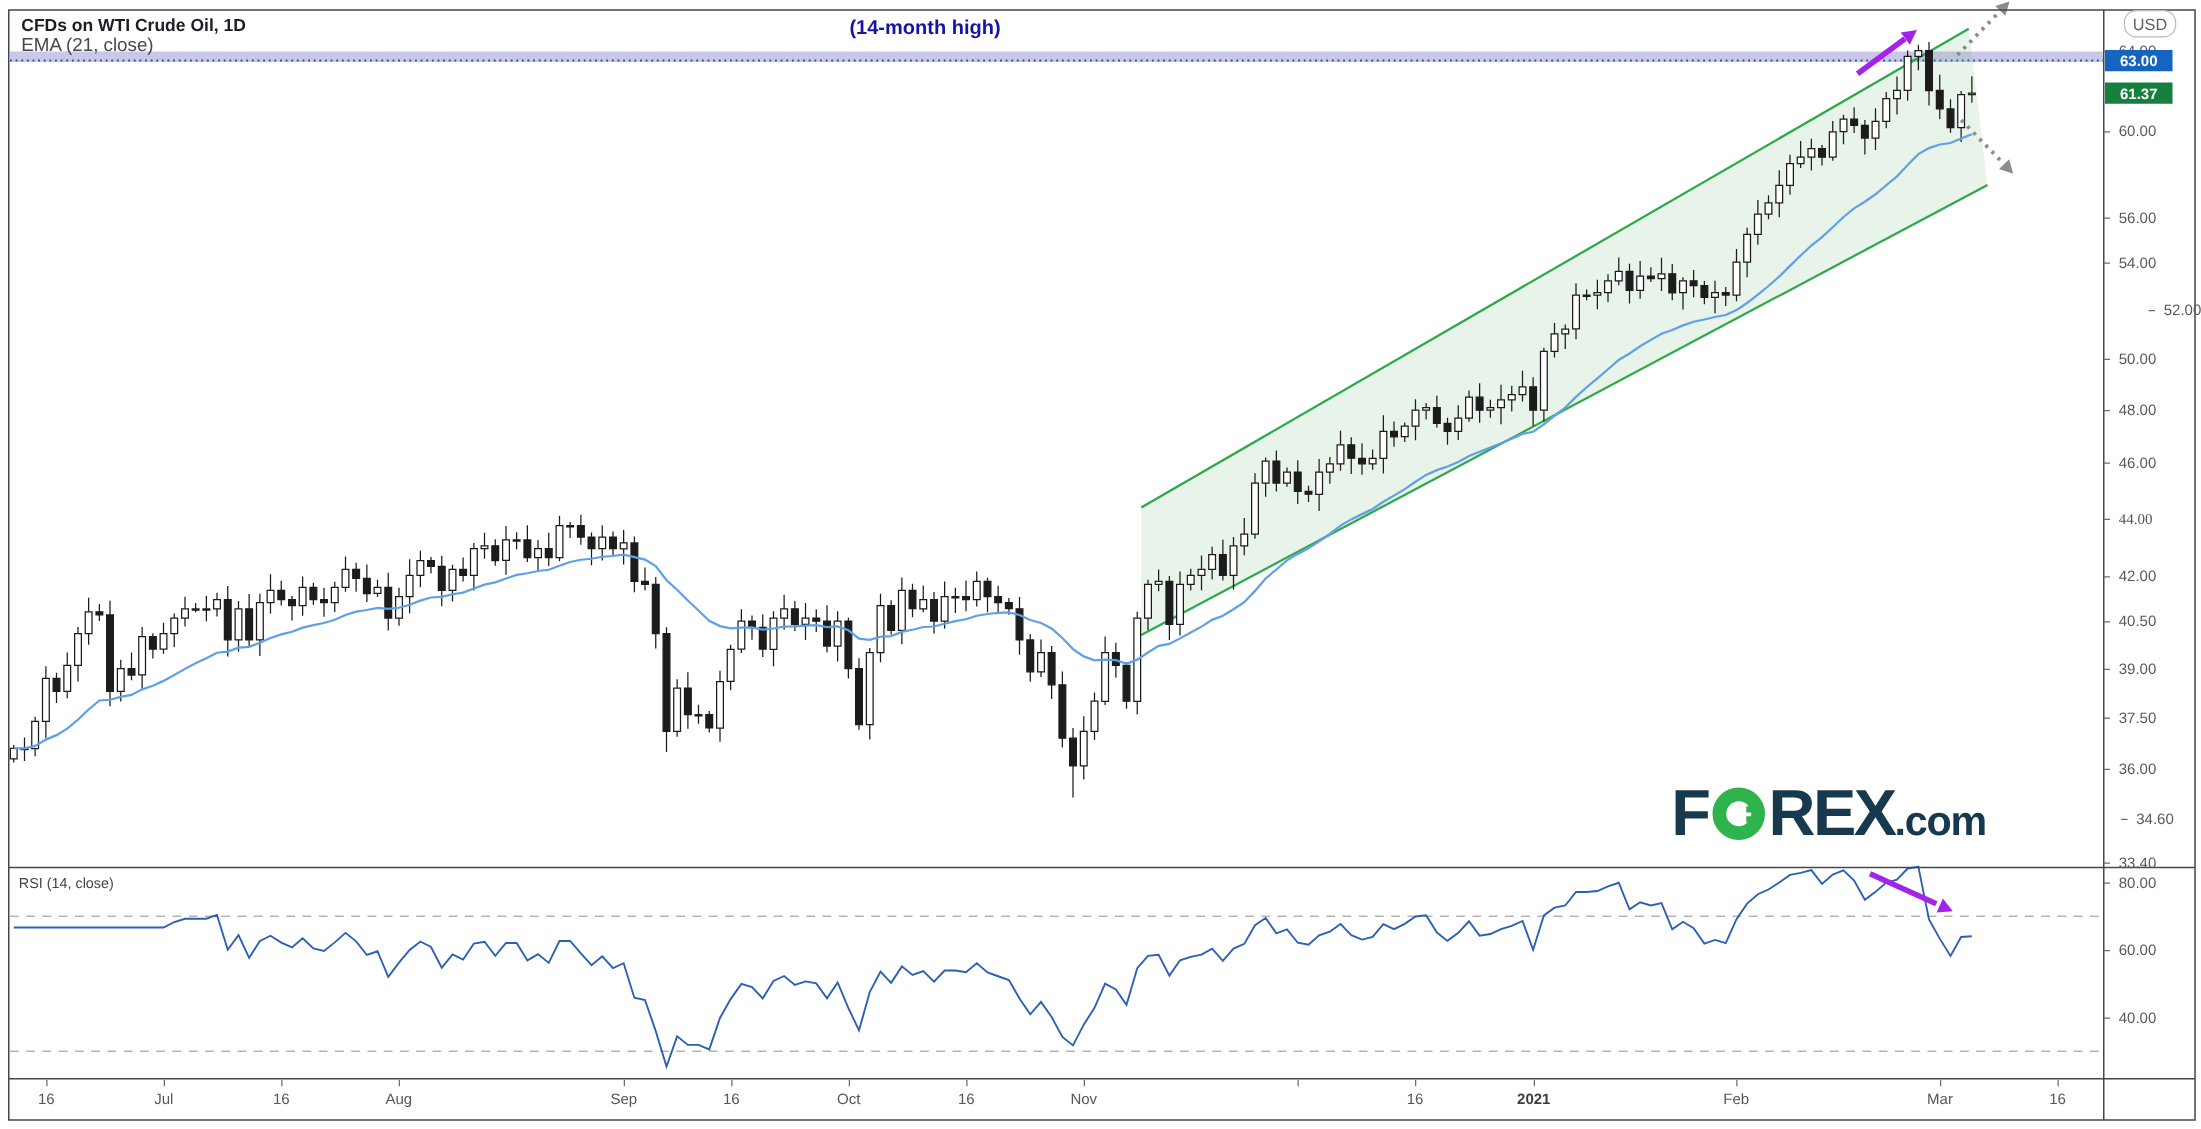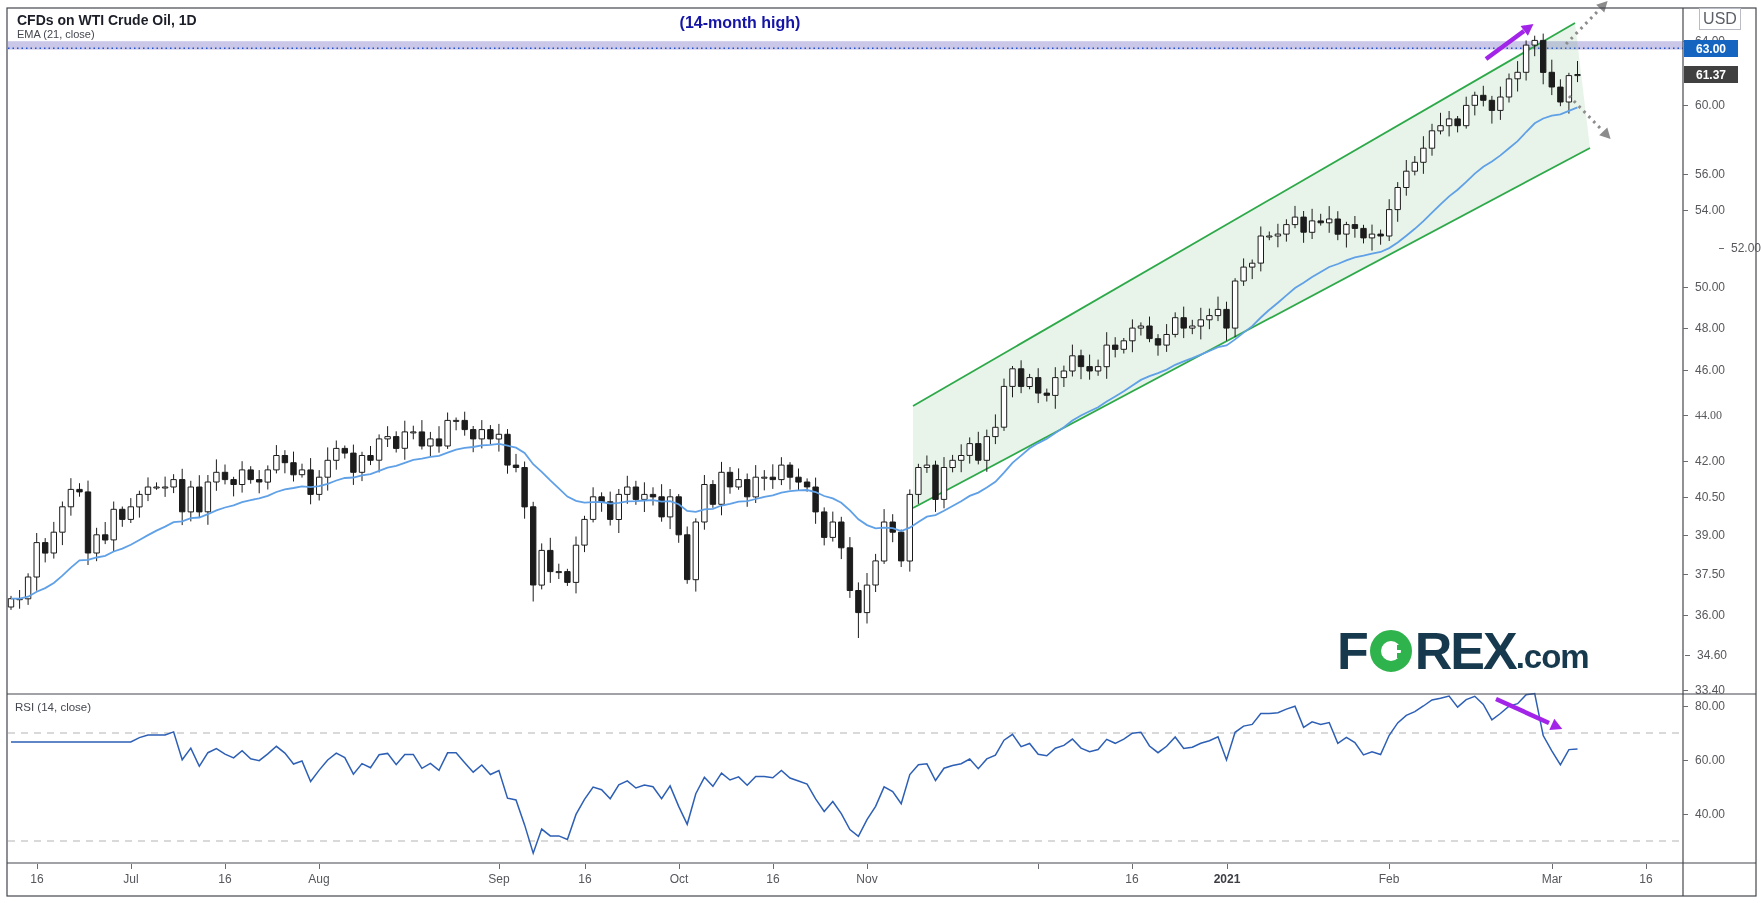--- a/index.html
+++ b/index.html
@@ -2,27 +2,27 @@
 <html><head>
 <meta charset="utf-8">
 <style>
   html,body{margin:0;padding:0;background:#fff;}
   #stage{position:relative;width:1761px;height:903px;background:#fff;overflow:hidden;
          font-family:"Liberation Sans","DejaVu Sans",sans-serif;}
   .abs{position:absolute;}
   #chart-svg{position:absolute;left:0;top:0;z-index:3;}
   
   #symbol-title{left:17px;top:12px;font-size:14px;font-weight:bold;color:#1b1e27;z-index:6;}
-  #ema-label{left:17px;top:28px;font-size:11px;color:#44474f;z-index:6;}
+  #ema-label{left:17px;top:28px;font-size:15px;color:#44474f;z-index:6;}
   #annotation-high{left:600px;top:14px;width:280px;text-align:center;font-size:16px;
                    font-weight:bold;color:#1414a6;z-index:6;}
   #rsi-label{left:15px;top:701px;font-size:11.5px;color:#44474f;z-index:6;}
   
-  #usd-button{left:1699px;top:8px;width:40px;height:20px;border:1px solid #b9bcc4;border-radius:0;
-              color:#5d6067;font-size:16px;display:flex;align-items:center;justify-content:center;z-index:6;}
+  #usd-button{left:1699px;top:8px;width:40px;height:20px;border:1px solid #b9bcc4;border-radius:10px;
+              color:#5d6067;font-size:13px;display:flex;align-items:center;justify-content:center;z-index:6;}
   .pa-label{position:absolute;left:1683px;height:14px;display:flex;align-items:center;
             color:#57585c;font-size:12px;z-index:4;}
   .pa-label .tick{width:5px;height:1px;background:#6a6c72;margin-right:7px;}
   .badge{position:absolute;left:1684px;width:54px;height:17px;color:#fff;font-size:12px;font-weight:bold;
          display:flex;align-items:center;justify-content:center;z-index:5;}
   .ta-label{position:absolute;top:872px;transform:translateX(-50%);color:#55575c;font-size:12px;z-index:4;}
   .ta-label.bold{font-weight:bold;color:#3c3e44;}
   .ta-tick{position:absolute;top:864px;width:1px;height:5px;background:#6a6c72;z-index:4;}
   
   #logo{left:1337px;top:623px;height:56px;display:flex;align-items:center;z-index:1;}
@@ -151,21 +151,21 @@
         <span>39.00</span>
       </div>
       <div class="pa-label" style="top: 559px; left: 0px; position: absolute;">
         <span class="tick"></span>
         <span>37.50</span>
       </div>
       <div class="pa-label" style="top: 600px; left: 0px; position: absolute;">
         <span class="tick"></span>
         <span>36.00</span>
       </div>
-      <div class="pa-label" style="top: 640px; left: 2px; position: absolute;">
+      <div class="pa-label" style="top: 640px; left: 14px; position: absolute;">
         <span class="tick"></span>
         <span>34.60</span>
       </div>
       <div class="pa-label" style="top: 675px; left: 0px; position: absolute;">
         <span class="tick"></span>
         <span>33.40</span>
       </div>
       <div class="pa-label" style="top: 691px; left: 0px; position: absolute;">
         <span class="tick"></span>
         <span>80.00</span>
@@ -175,21 +175,21 @@
         <span>60.00</span>
       </div>
       <div class="pa-label" style="top: 799px; left: 0px; position: absolute;">
         <span class="tick"></span>
         <span>40.00</span>
       </div>
     </div>
   <div id="time-axis" class="abs" style="left:7px;top:863px;width:1750px;height:34px;"></div>
 
   <div id="badge-alert" class="badge" style="background: rgb(21, 101, 192); top: 40px;">63.00</div>
-  <div id="badge-last" class="badge" style="background: #404040; top: 66px;">61.37</div>
+  <div id="badge-last" class="badge" style="background: #15803d; top: 66px;">61.37</div>
 
 <div class="ta-tick" style="left: 37px;"></div>
     <div class="ta-label" style="left: 37px;">16</div>
     <div class="ta-tick" style="left: 131px;"></div>
     <div class="ta-label" style="left: 131px;">Jul</div>
     <div class="ta-tick" style="left: 225px;"></div>
     <div class="ta-label" style="left: 225px;">16</div>
     <div class="ta-tick" style="left: 319px;"></div>
     <div class="ta-label" style="left: 319px;">Aug</div>
     <div class="ta-tick" style="left: 499px;"></div>

